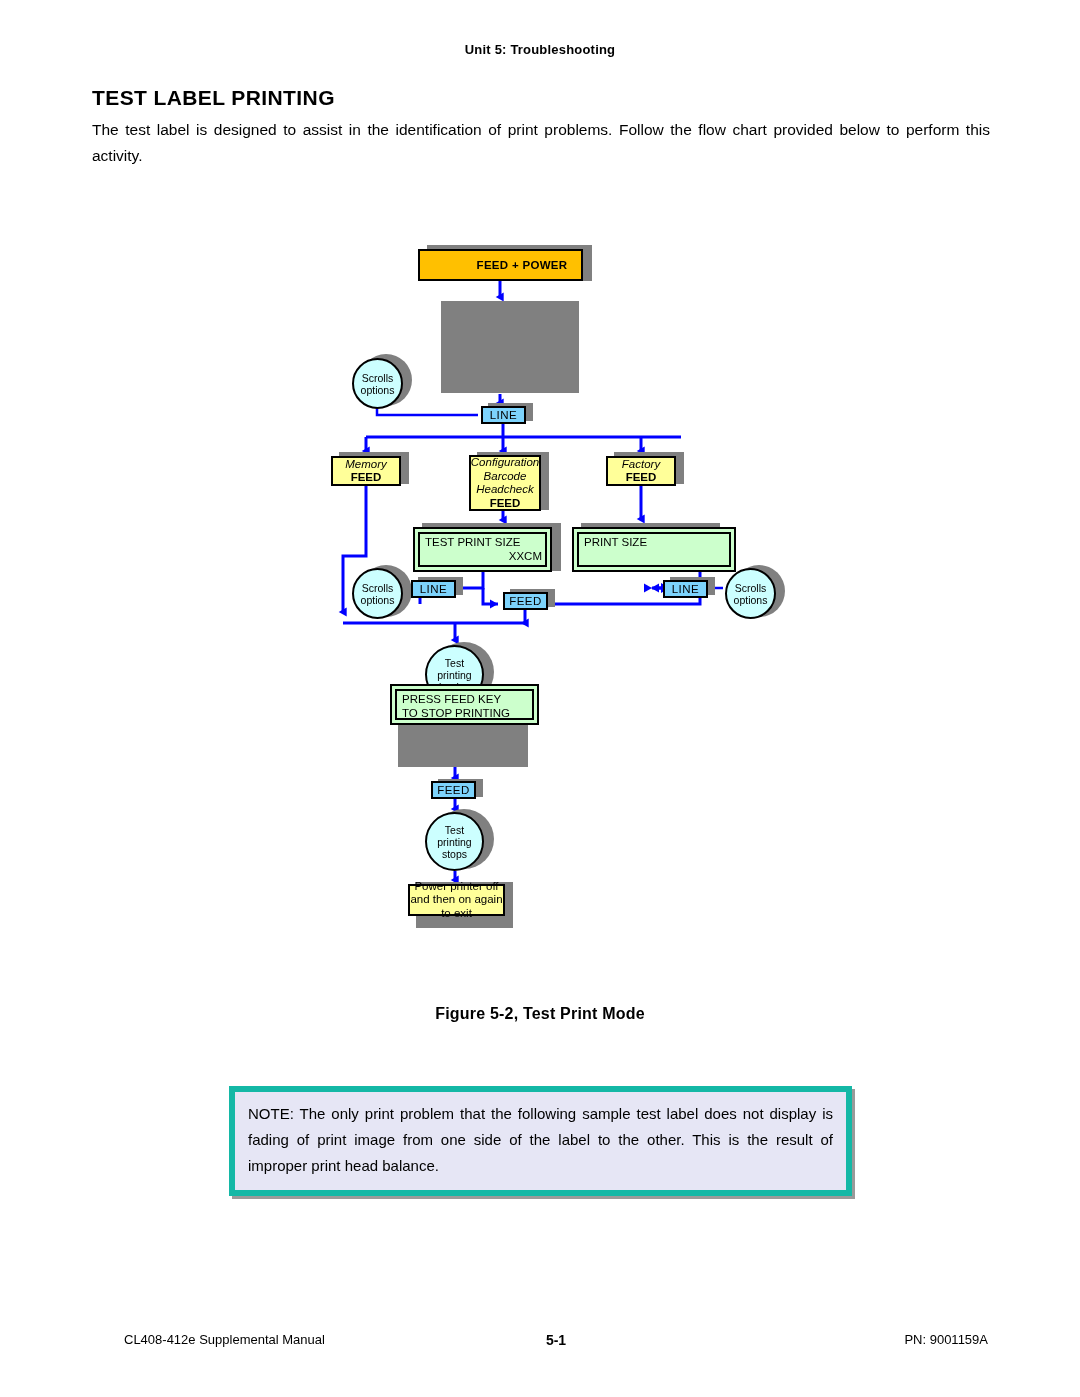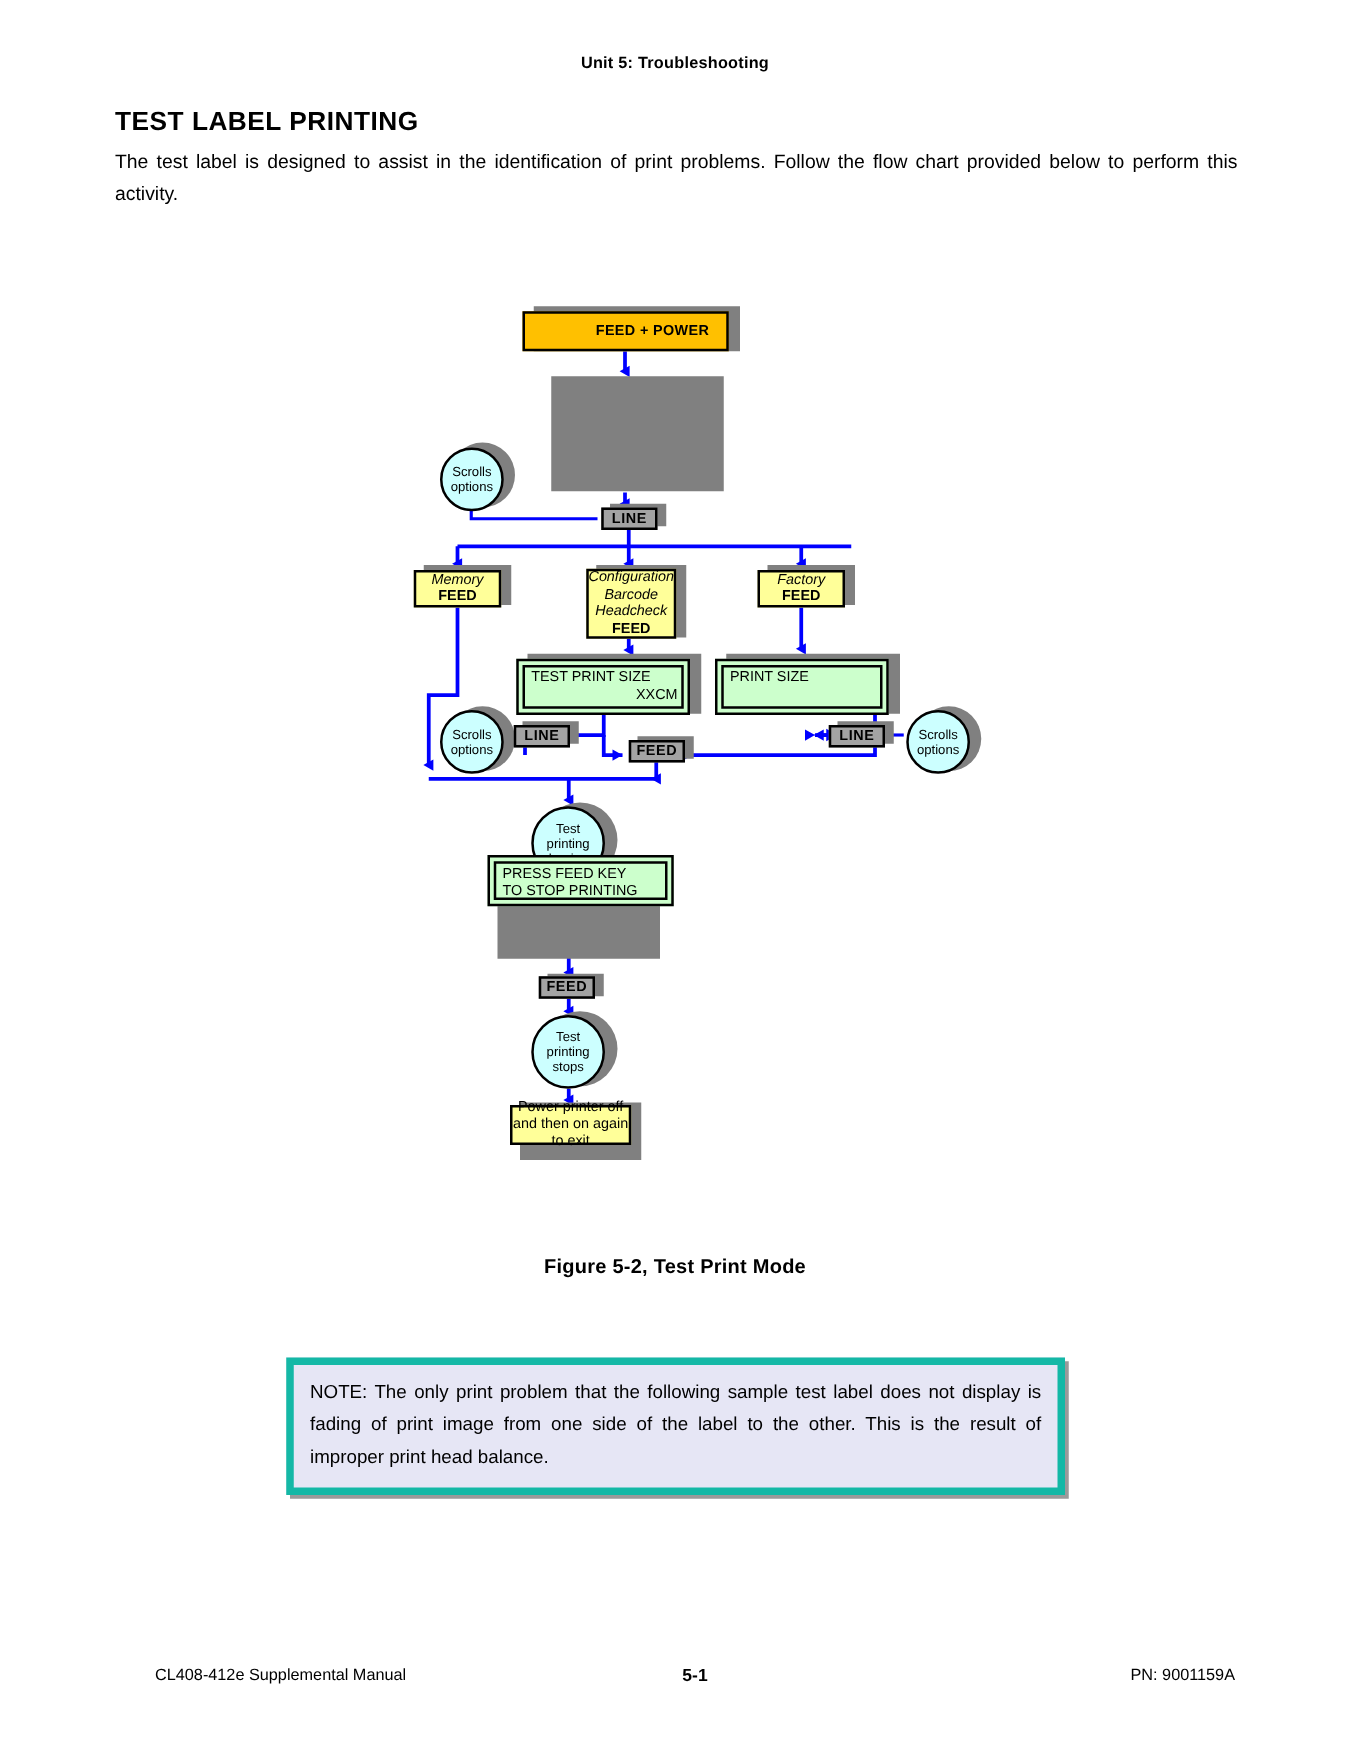--- a/index.html
+++ b/index.html
@@ -91,25 +91,25 @@
     background: #FFFF99;
     align-items: center;
     font-size: 11.5px;
     line-height: 13.5px;
   }
   .n-yellow .it { font-style: italic; }
   .n-yellow .bd { font-weight: bold; }
 
   
   .n-key {
-    background: #a3a3a3;
+    background: #7dd3fc;
     align-items: center;
     justify-content: center;
     font-size: 11.5px;
-    font-weight: bold;
+    font-weight: normal;
     letter-spacing: 0.5px;
     text-align: right;
   }
 
   
   .n-lcd {
     background: #CCFFCC;
     padding: 3px;
   }
   .n-lcd .lcd-inner {
@@ -309,21 +309,21 @@
 
   <div class="shadow" style="left:422px; top:523px; width:139px; height:48px;"></div>
   <div class="node n-lcd" style="left:413px; top:527px; width:139px; height:45px;">
     <div class="lcd-inner">
       <div class="lcd-left">TEST PRINT SIZE</div>
       <div class="lcd-right">XXCM</div>
     </div>
   </div>
 
   <div class="shadow" style="left:581px; top:523px; width:139px; height:48px;"></div>
-  <div class="node n-lcd" style="left:572px; top:527px; width:139px; height:45px;">
+  <div class="node n-lcd" style="left:572px; top:527px; width:164px; height:45px;">
     <div class="lcd-inner">
       <div class="lcd-left">PRINT SIZE</div>
       <div class="lcd-left" style="padding-left:14px;margin-top:20px;">SMALL     LARGE</div>
     </div>
   </div>
 
   <div class="shadow-circle" style="left:360px; top:565px; width:52px; height:52px;"></div>
   <div class="n-circle" style="left:352px; top:568px; width:51px; height:51px;">
     <div>Scrolls</div>
     <div>options</div>

